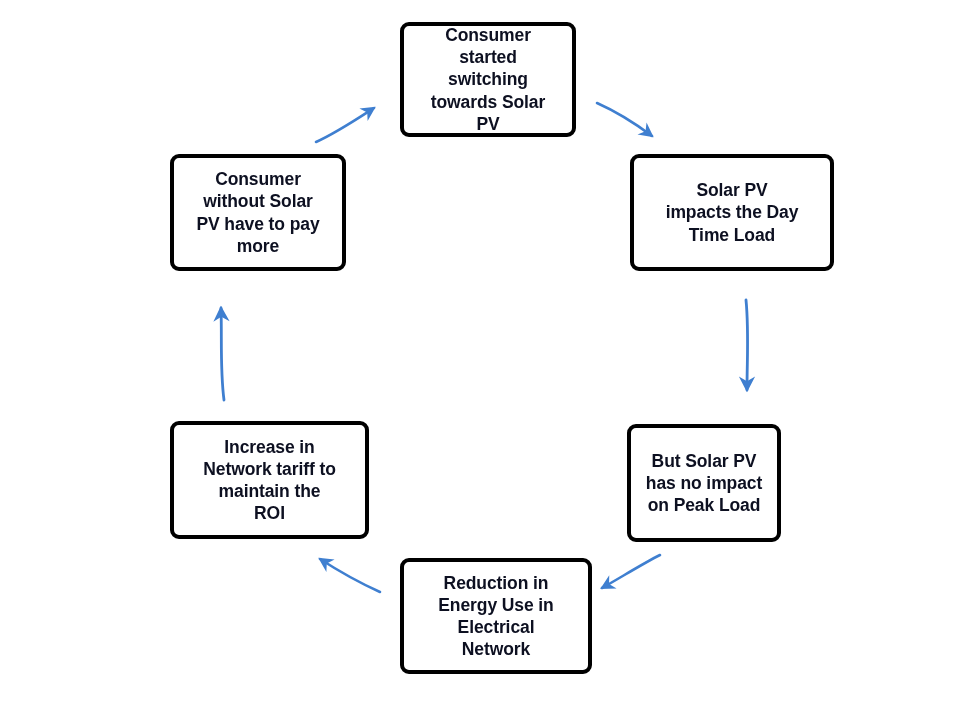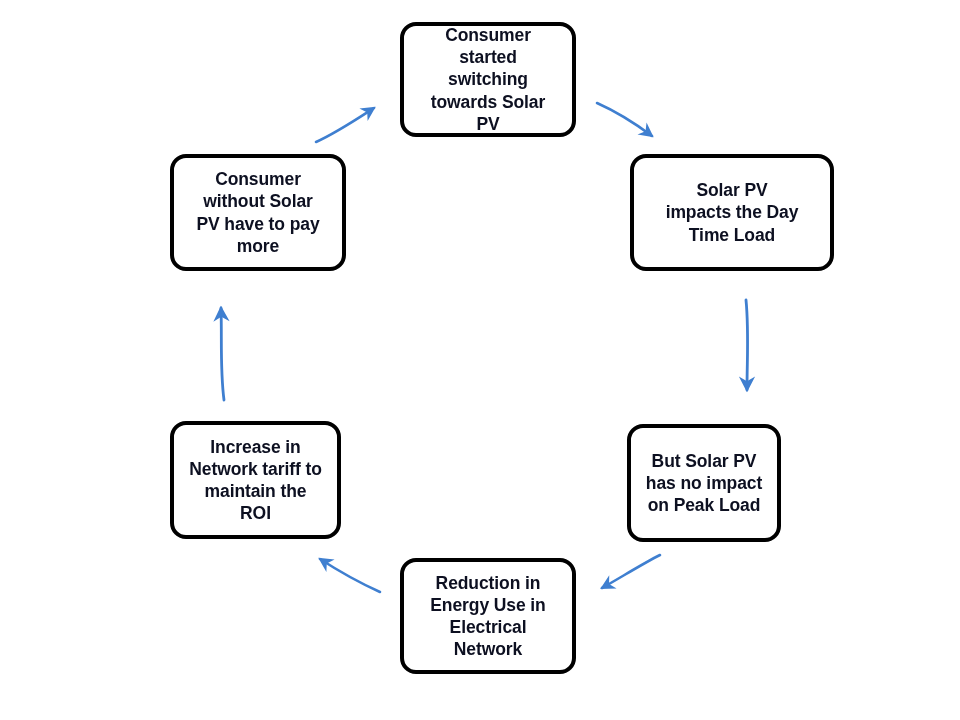--- a/index.html
+++ b/index.html
@@ -12,39 +12,39 @@
     width: 960px;
     height: 720px;
     background: #ffffff;
     overflow: hidden;
     font-family: "Liberation Sans", sans-serif;
   }
   .node {
     position: absolute;
     box-sizing: border-box;
     border: 4px solid #000000;
-    border-radius: 16px;
+    border-radius: 9px;
     background: #ffffff;
     display: flex;
     align-items: center;
     justify-content: center;
     text-align: center;
     color: #0d1021;
     font-weight: bold;
     font-size: 17.5px;
     line-height: 1.27;
     letter-spacing: -0.1px;
     white-space: pre-line;
     padding: 2px 6px;
   }
   #node-1 { left: 400px; top: 22px;  width: 176px; height: 115px; }
   #node-2 { left: 630px; top: 154px; width: 204px; height: 117px; }
   #node-3 { left: 627px; top: 424px; width: 154px; height: 118px; }
-  #node-4 { left: 400px; top: 558px; width: 176px; height: 116px; }
-  #node-5 { left: 170px; top: 421px; width: 171px; height: 118px; }
+  #node-4 { left: 400px; top: 558px; width: 192px; height: 116px; }
+  #node-5 { left: 170px; top: 421px; width: 199px; height: 118px; }
   #node-6 { left: 170px; top: 154px; width: 176px; height: 117px; }
 
   #arrow-layer {
     position: absolute;
     left: 0; top: 0;
     width: 960px;
     height: 720px;
     pointer-events: none;
   }
 </style>

